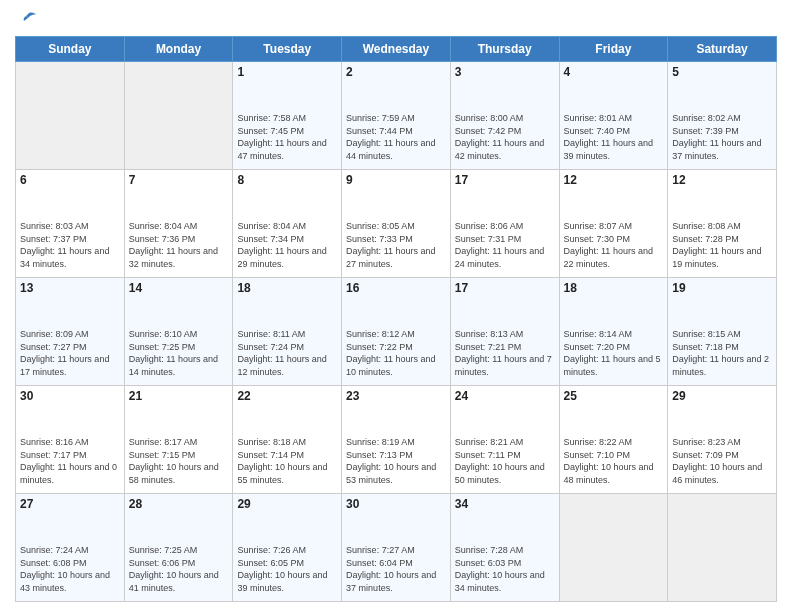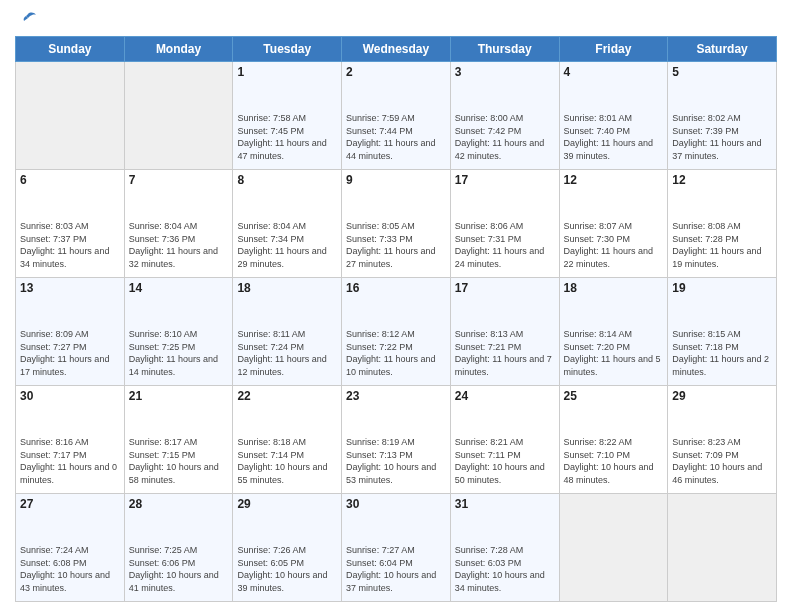--- a/index.html
+++ b/index.html
@@ -261,21 +261,21 @@
           </td>
           <td>
             <span class="day-number">29</span>
             <div class="day-info">Sunrise: 7:26 AM<br>Sunset: 6:05 PM<br>Daylight: 10 hours and 39 minutes.</div>
           </td>
           <td>
             <span class="day-number">30</span>
             <div class="day-info">Sunrise: 7:27 AM<br>Sunset: 6:04 PM<br>Daylight: 10 hours and 37 minutes.</div>
           </td>
           <td>
-            <span class="day-number">31</span>
+            <span class="day-number">34</span>
             <div class="day-info">Sunrise: 7:28 AM<br>Sunset: 6:03 PM<br>Daylight: 10 hours and 34 minutes.</div>
           </td>
           <td class="empty"></td>
           <td class="empty"></td>
         </tr>
       </tbody>
   </table>
 </div>
 
 </body></html>

